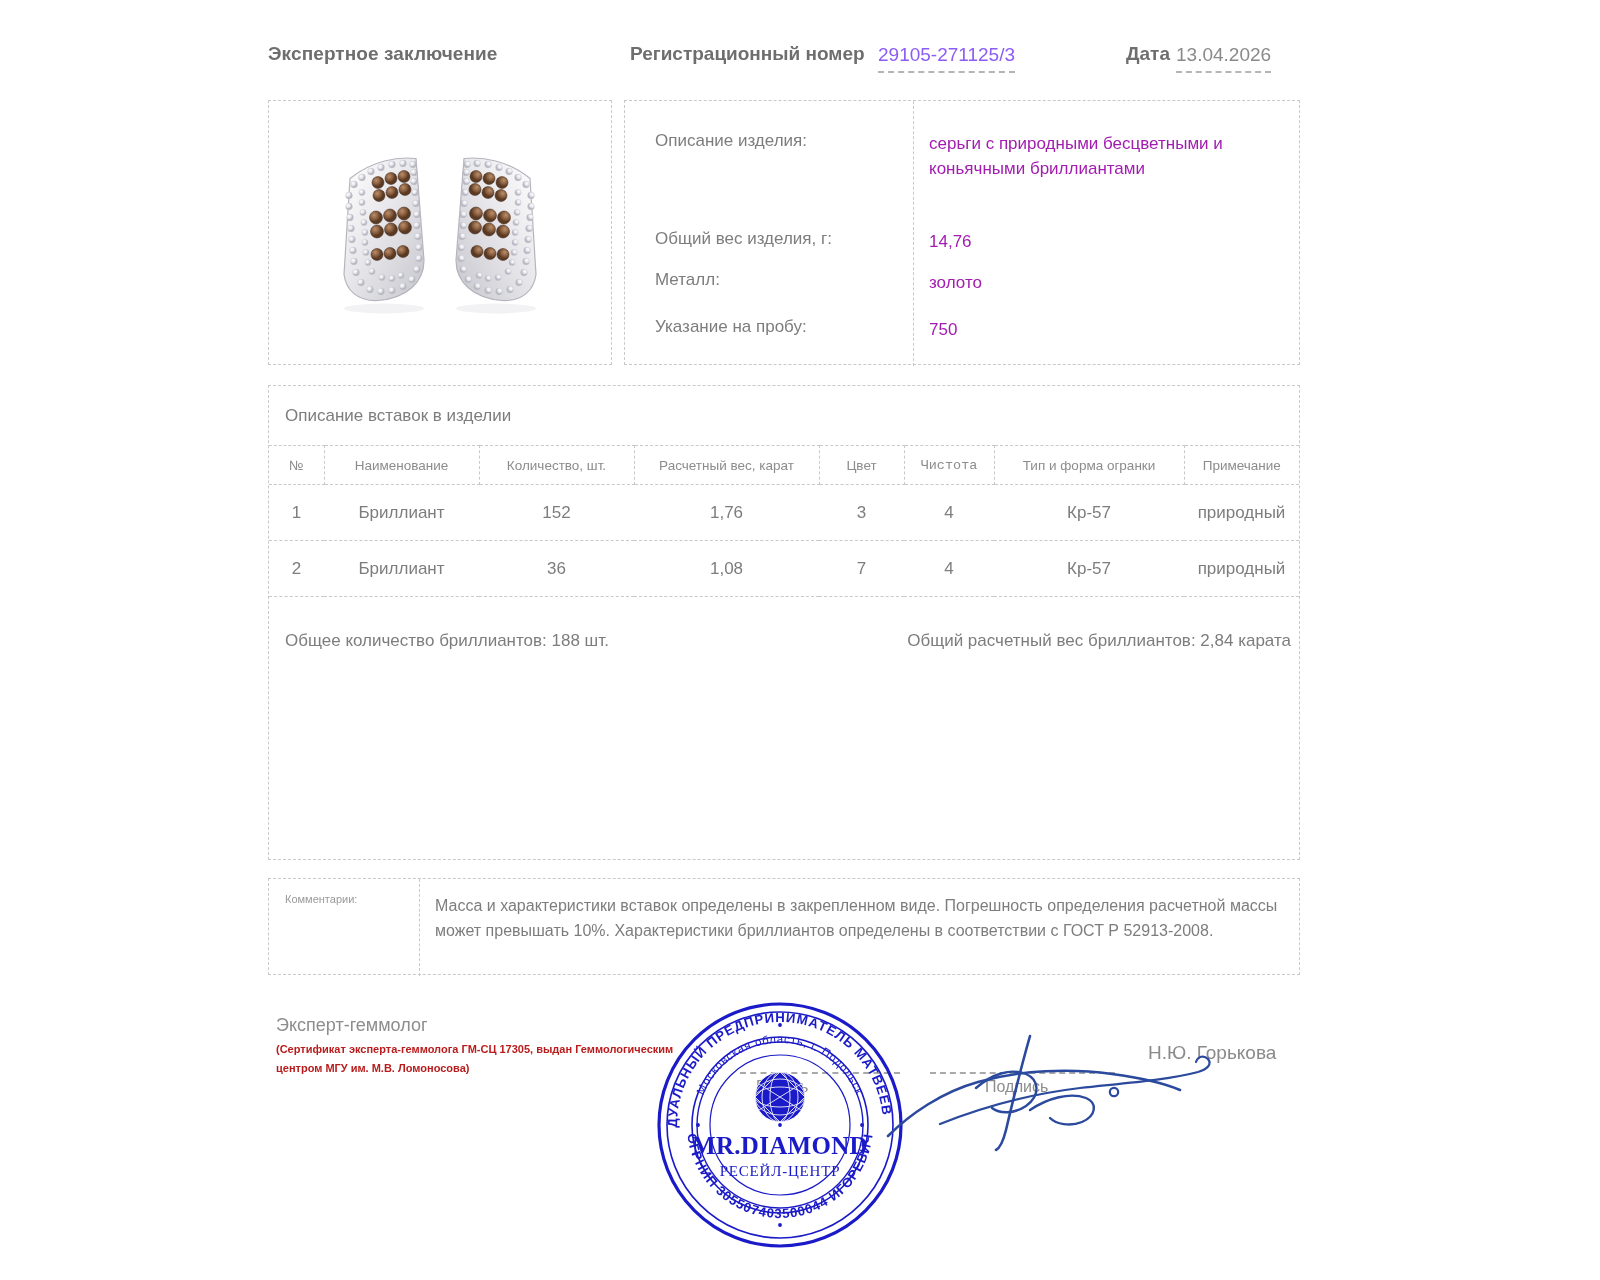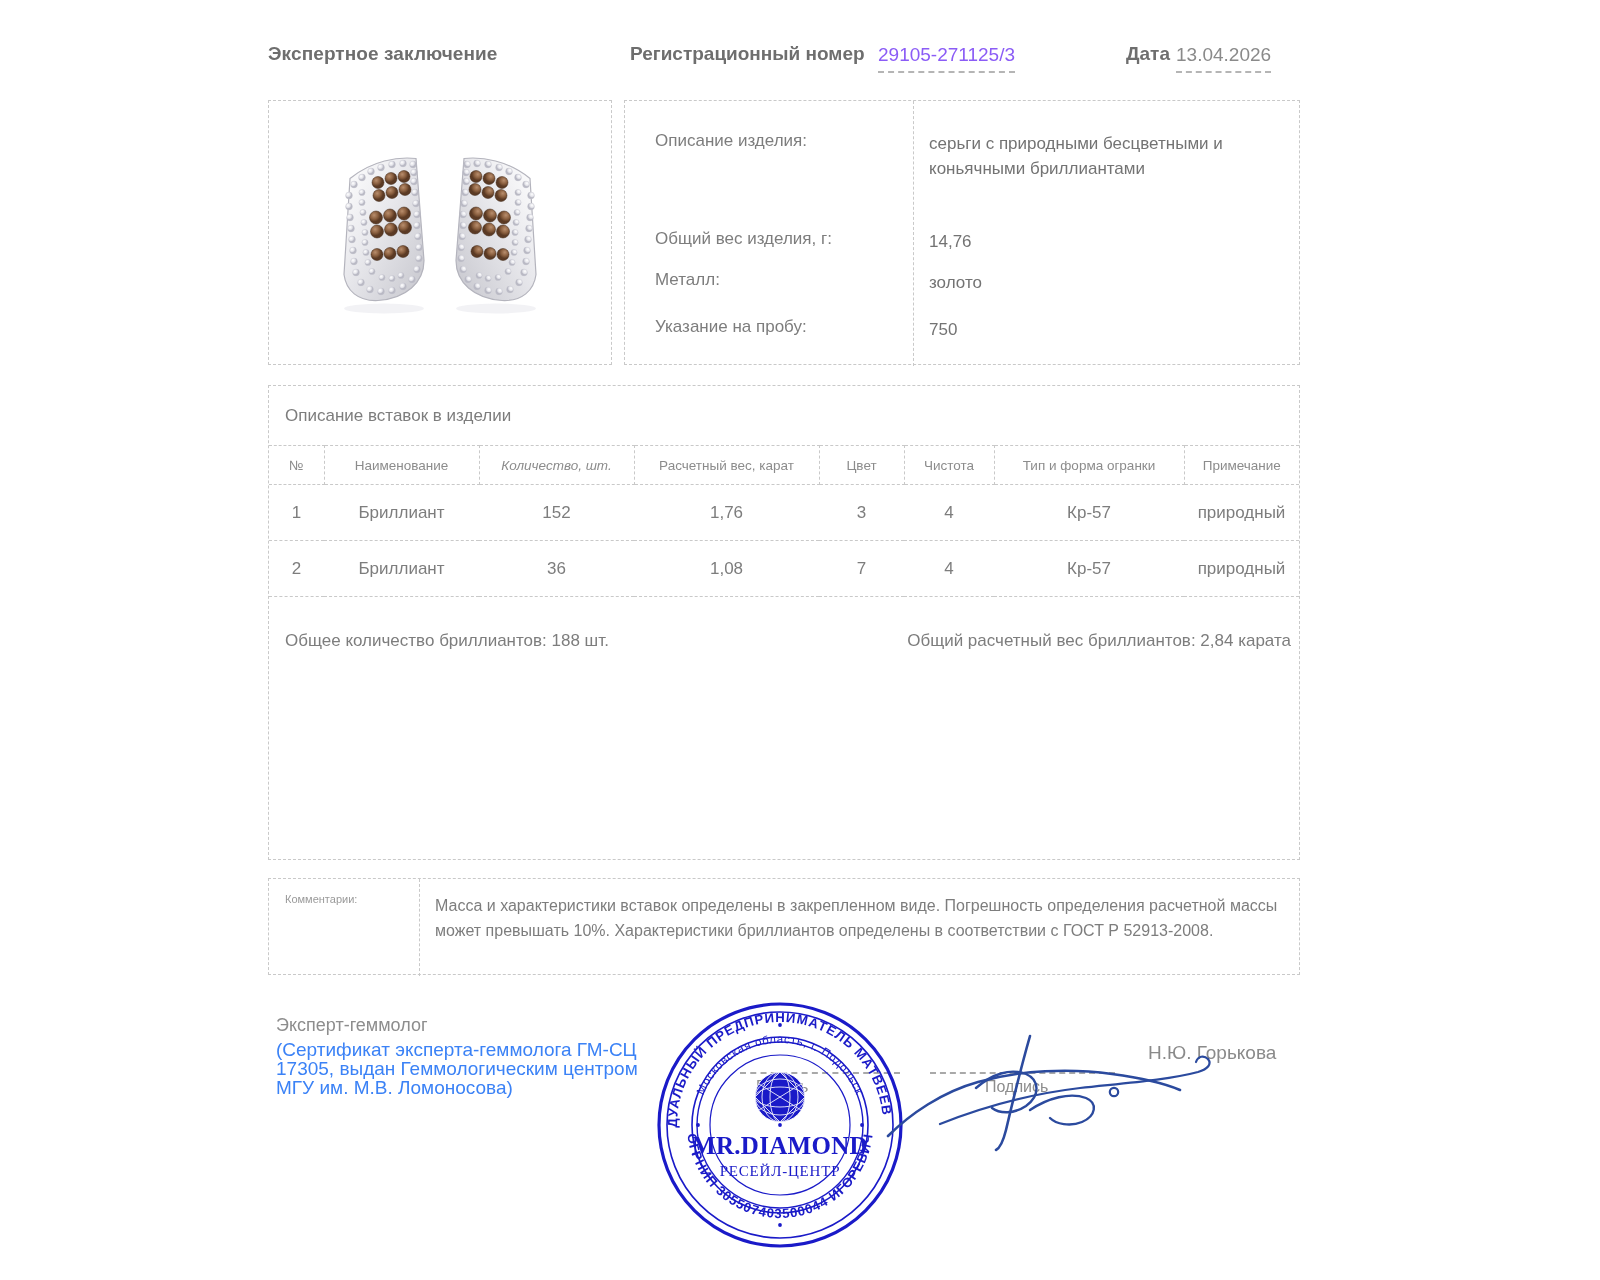--- a/index.html
+++ b/index.html
@@ -51,21 +51,21 @@
     border: 1px dashed #c9c9c9;
   }
   .desc-divider {
     position: absolute; left: 288px; top: 0; width: 0; height: 265px;
     border-left: 1px dashed #c9c9c9;
   }
   .desc-label {
     position: absolute; font-size: 17px; color: #7d7d7d; margin-left: 6px;
   }
   .desc-value {
-    position: absolute; font-size: 17px; color: #737373; line-height: 25px;
+    position: absolute; font-size: 17px; color: #a21caf; line-height: 25px;
   }
 
   
   .inserts-box {
     position: absolute; left: 268px; top: 385px; width: 1032px; height: 475px;
     border: 1px dashed #c9c9c9;
   }
   .inserts-title {
     position: absolute; left: 16px; top: 20px;
     font-size: 17px; color: #7d7d7d;
@@ -110,21 +110,21 @@
     font-size: 16px; color: #7d7d7d; line-height: 25px;
   }
 
   
   .expert-title {
     position: absolute; left: 276px; top: 1015px;
     font-size: 18px; color: #8d8d8d;
   }
   .expert-cert {
     position: absolute; left: 276px; top: 1040px; width: 400px;
-    font-size: 19px; color: #3b82f6; line-height: 19px;
+    font-size: 11px; color: #b91c1c; line-height: 19px; font-weight: bold;
   }
 
   .seal-line {
     position: absolute; left: 740px; top: 1072px; width: 160px;
     border-top: 2px dashed #a9a9a9;
   }
   .seal-caption {
     position: absolute; left: 756px; top: 1078px; font-size: 16px; color: #8d8d8d;
   }
   .sign-line {
@@ -347,24 +347,24 @@
 
   <div class="inserts-box">
     <div class="inserts-title">Описание вставок в изделии</div>
 
     <div class="tbl">
       <table>
         <thead>
           <tr>
             <th style="width:55px;">№</th>
             <th style="width:155px;">Наименование</th>
-            <th style="width:155px;font-style:italic;">Количество, шт.</th>
+            <th style="width:155px;">Количество, шт.</th>
             <th style="width:185px;text-align:center;">Расчетный вес, карат</th>
             <th style="width:85px;">Цвет</th>
-            <th style="width:90px;">Чистота</th>
+            <th style="width:90px;font-family:Liberation Mono, monospace;">Чистота</th>
             <th style="width:190px;">Тип и форма огранки</th>
             <th style="width:115px;">Примечание</th>
           </tr>
         </thead>
         <tbody>
           <tr>
             <td>1</td>
             <td>Бриллиант</td>
             <td>152</td>
             <td>1,76</td>

